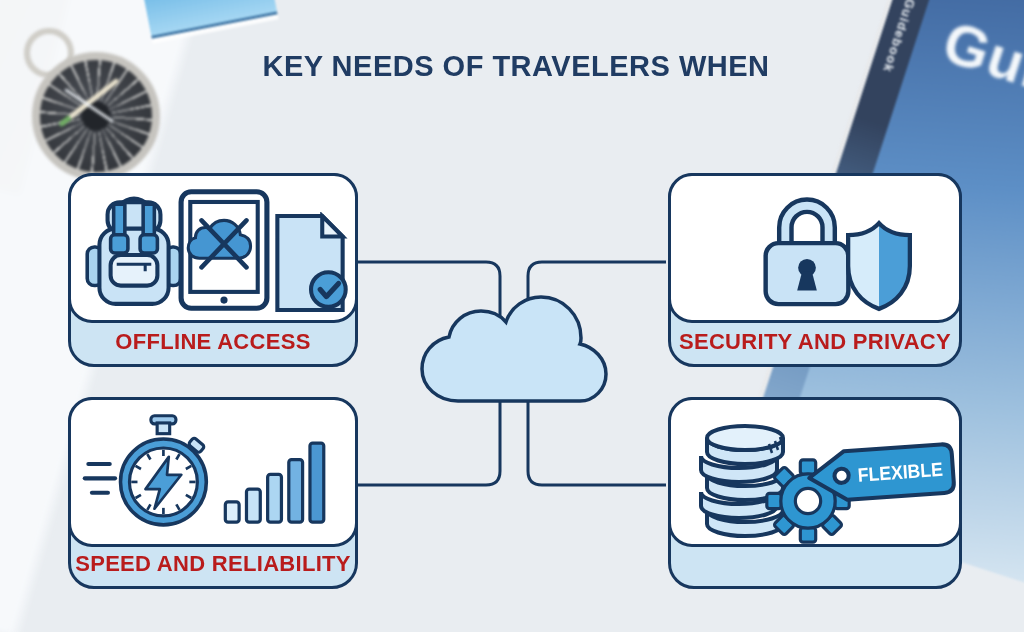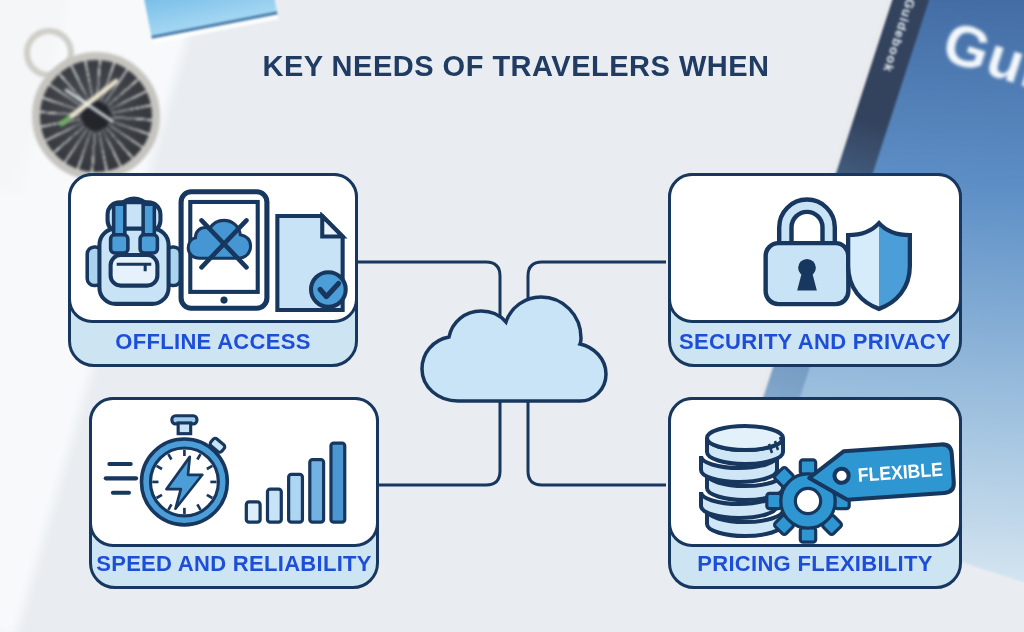--- a/index.html
+++ b/index.html
@@ -88,26 +88,26 @@
     background:#cde4f3;border:3px solid #17375e;border-radius:26px;
   }
   .card-white{
     position:absolute;left:-3px;top:-3px;right:-3px;height:150px;
     box-sizing:border-box;background:#ffffff;
     border:3px solid #17375e;border-radius:24px;
   }
   .card-label{
     position:absolute;left:0;right:0;bottom:0;height:44px;
     display:flex;align-items:center;justify-content:center;
-    color:#1d4ed8;font-weight:bold;font-size:22px;letter-spacing:.3px;
+    color:#b91c1c;font-weight:bold;font-size:22px;letter-spacing:.3px;
     white-space:nowrap;
   }
   .card-tl{left:68px;top:173px;width:290px;height:194px;}
   .card-tr{left:668px;top:173px;width:294px;height:194px;padding-left:18px;}
-  .card-bl{left:68px;top:397px;width:290px;height:192px;margin-left:21px;}
+  .card-bl{left:68px;top:397px;width:290px;height:192px;}
   .card-br{left:668px;top:397px;width:294px;height:192px;}
   .icon{position:absolute;}
 </style>
 </head>
 <body>
 
 <div class="bg-el table-wedge"></div>
 <div class="bg-el paper"></div>
 <div class="bg-el notebook"></div>
 <div class="bg-el compass-ring"></div>
@@ -281,14 +281,13 @@
       </g>
     </svg>
 
     <svg class="icon" style="left:134px;top:40px;transform:rotate(-4deg)" width="152" height="66" viewBox="0 0 150 64">
       <path d="M4 32 L40 8 H136 Q146 8 146 18 V46 Q146 56 136 56 H40 Z" fill="#2e96d1" stroke="#17375e" stroke-width="4" stroke-linejoin="round"></path>
       <circle cx="36" cy="32" r="7" fill="#ffffff" stroke="#17375e" stroke-width="4"></circle>
       <text x="52" y="39" textLength="84" lengthAdjust="spacingAndGlyphs" font-family="Liberation Sans, sans-serif" font-size="19" font-weight="bold" fill="#ffffff">FLEXIBLE</text>
     </svg>
 
   </div>
-  <div class="card-label">PRICING FLEXIBILITY</div>
 </div>
 
 </body></html>

